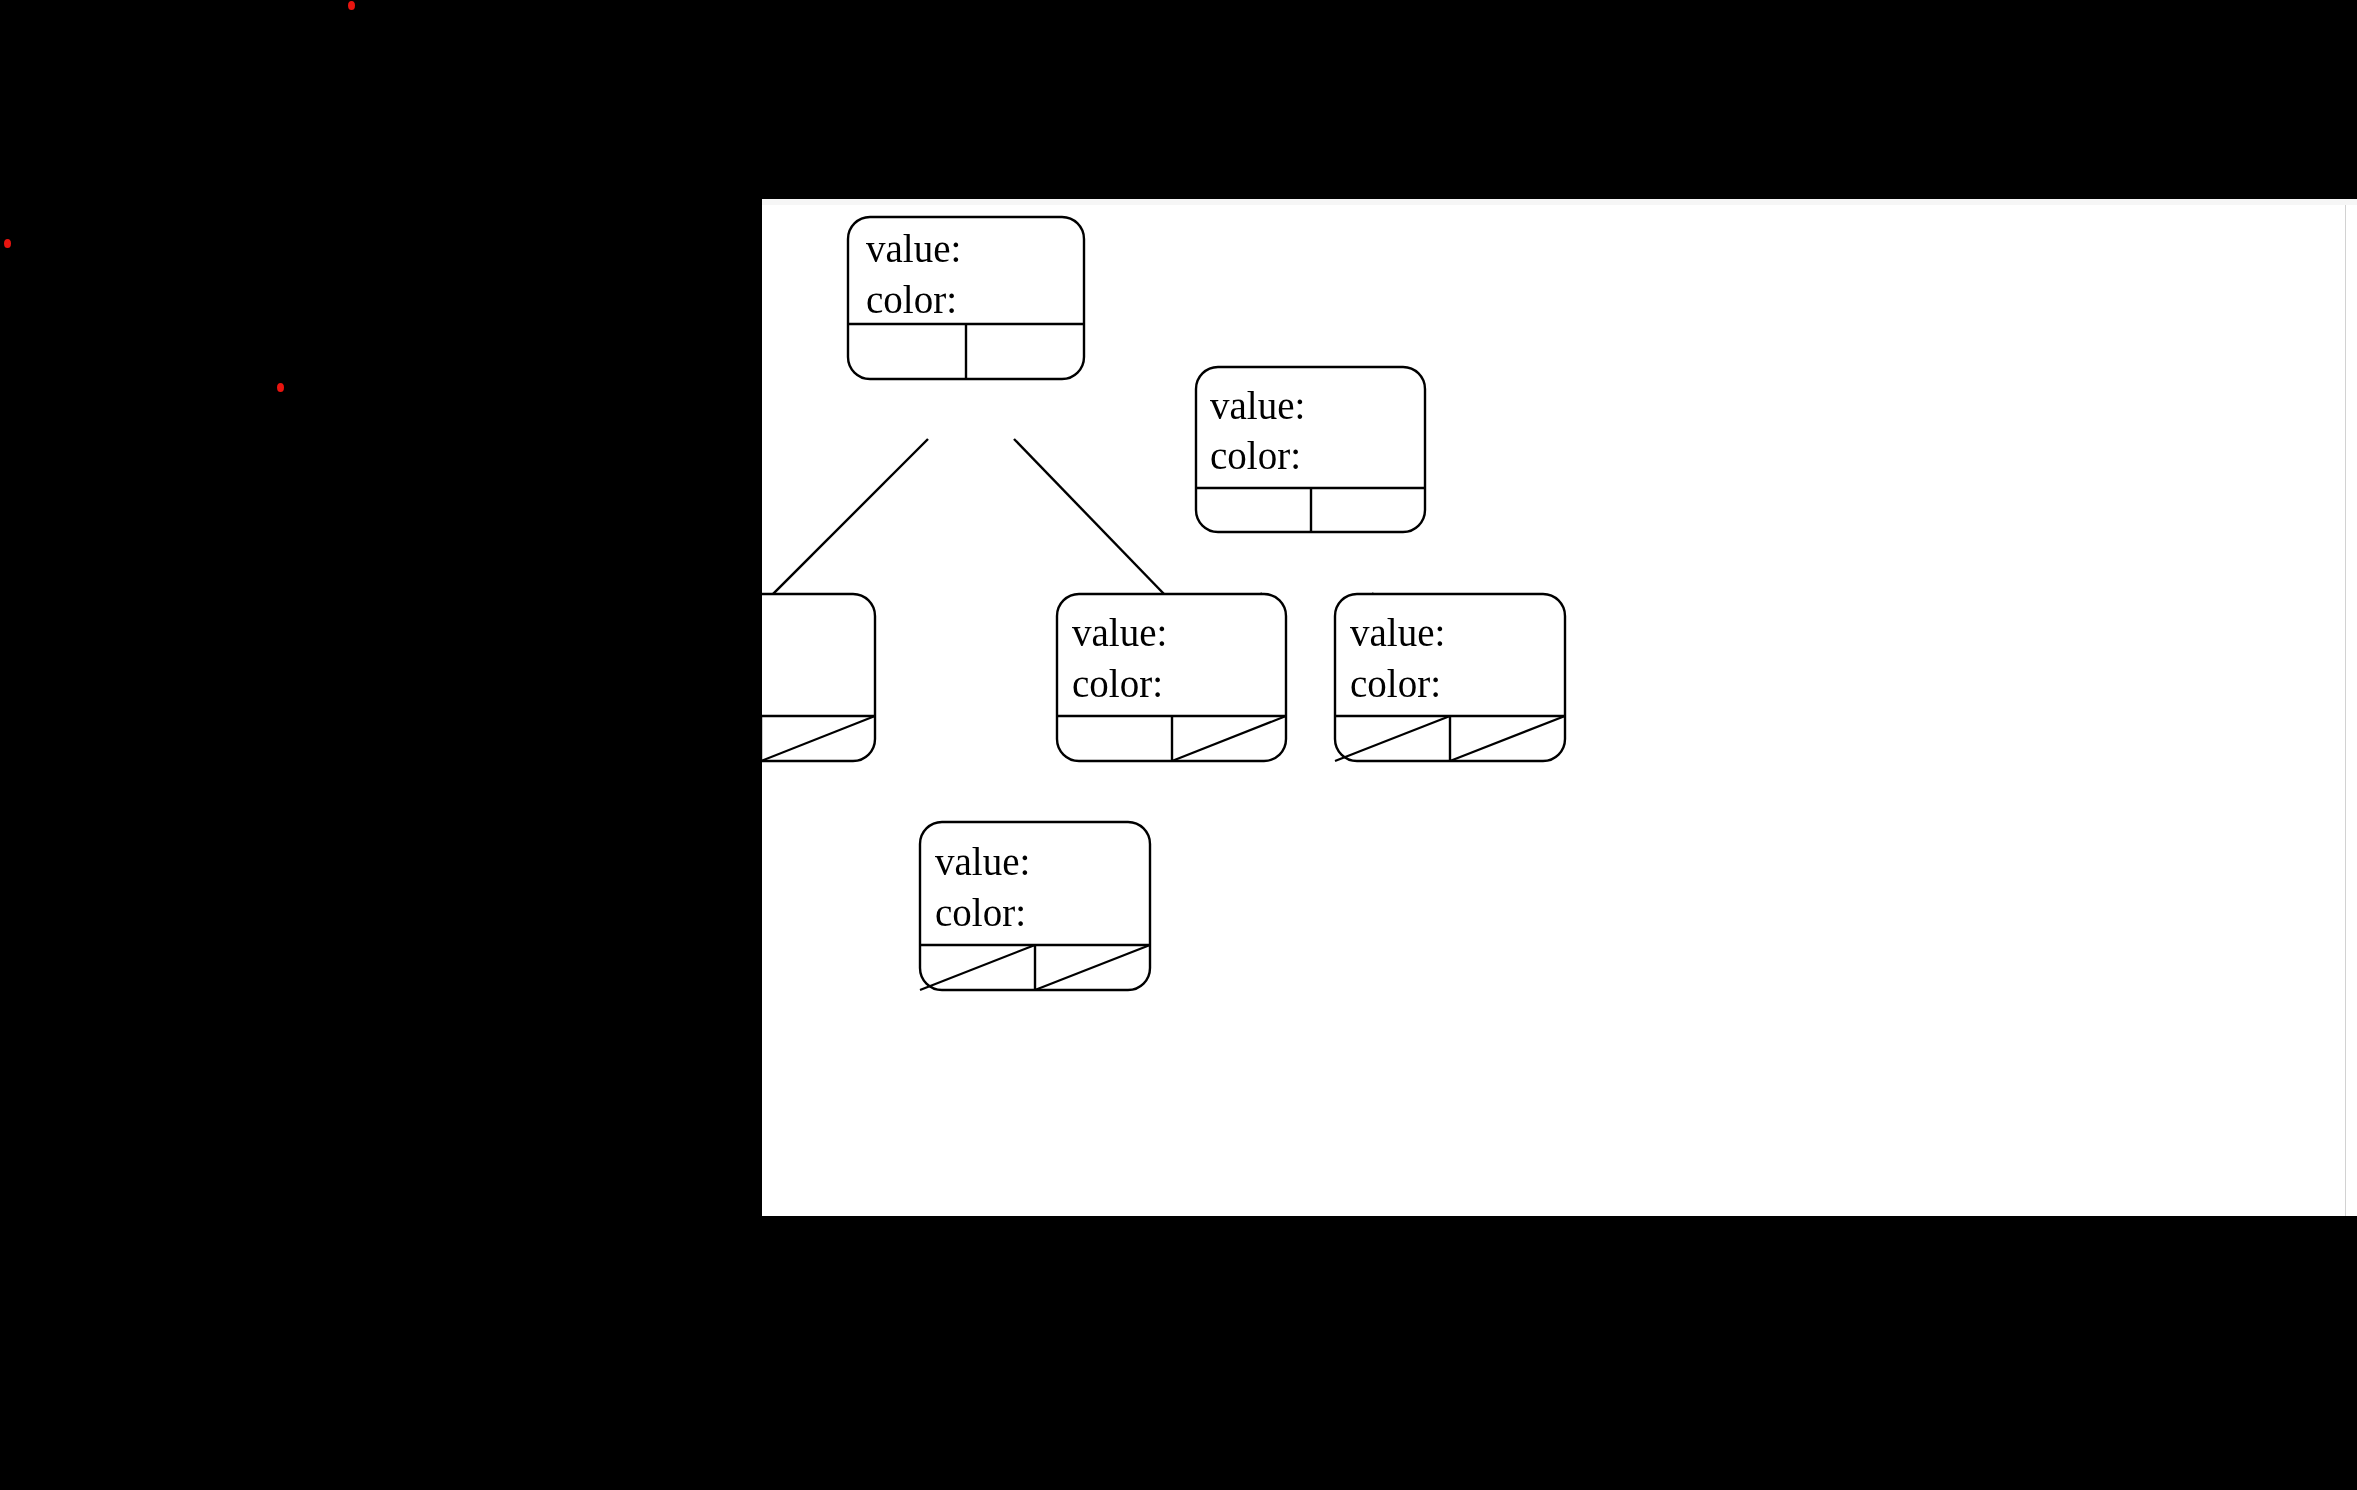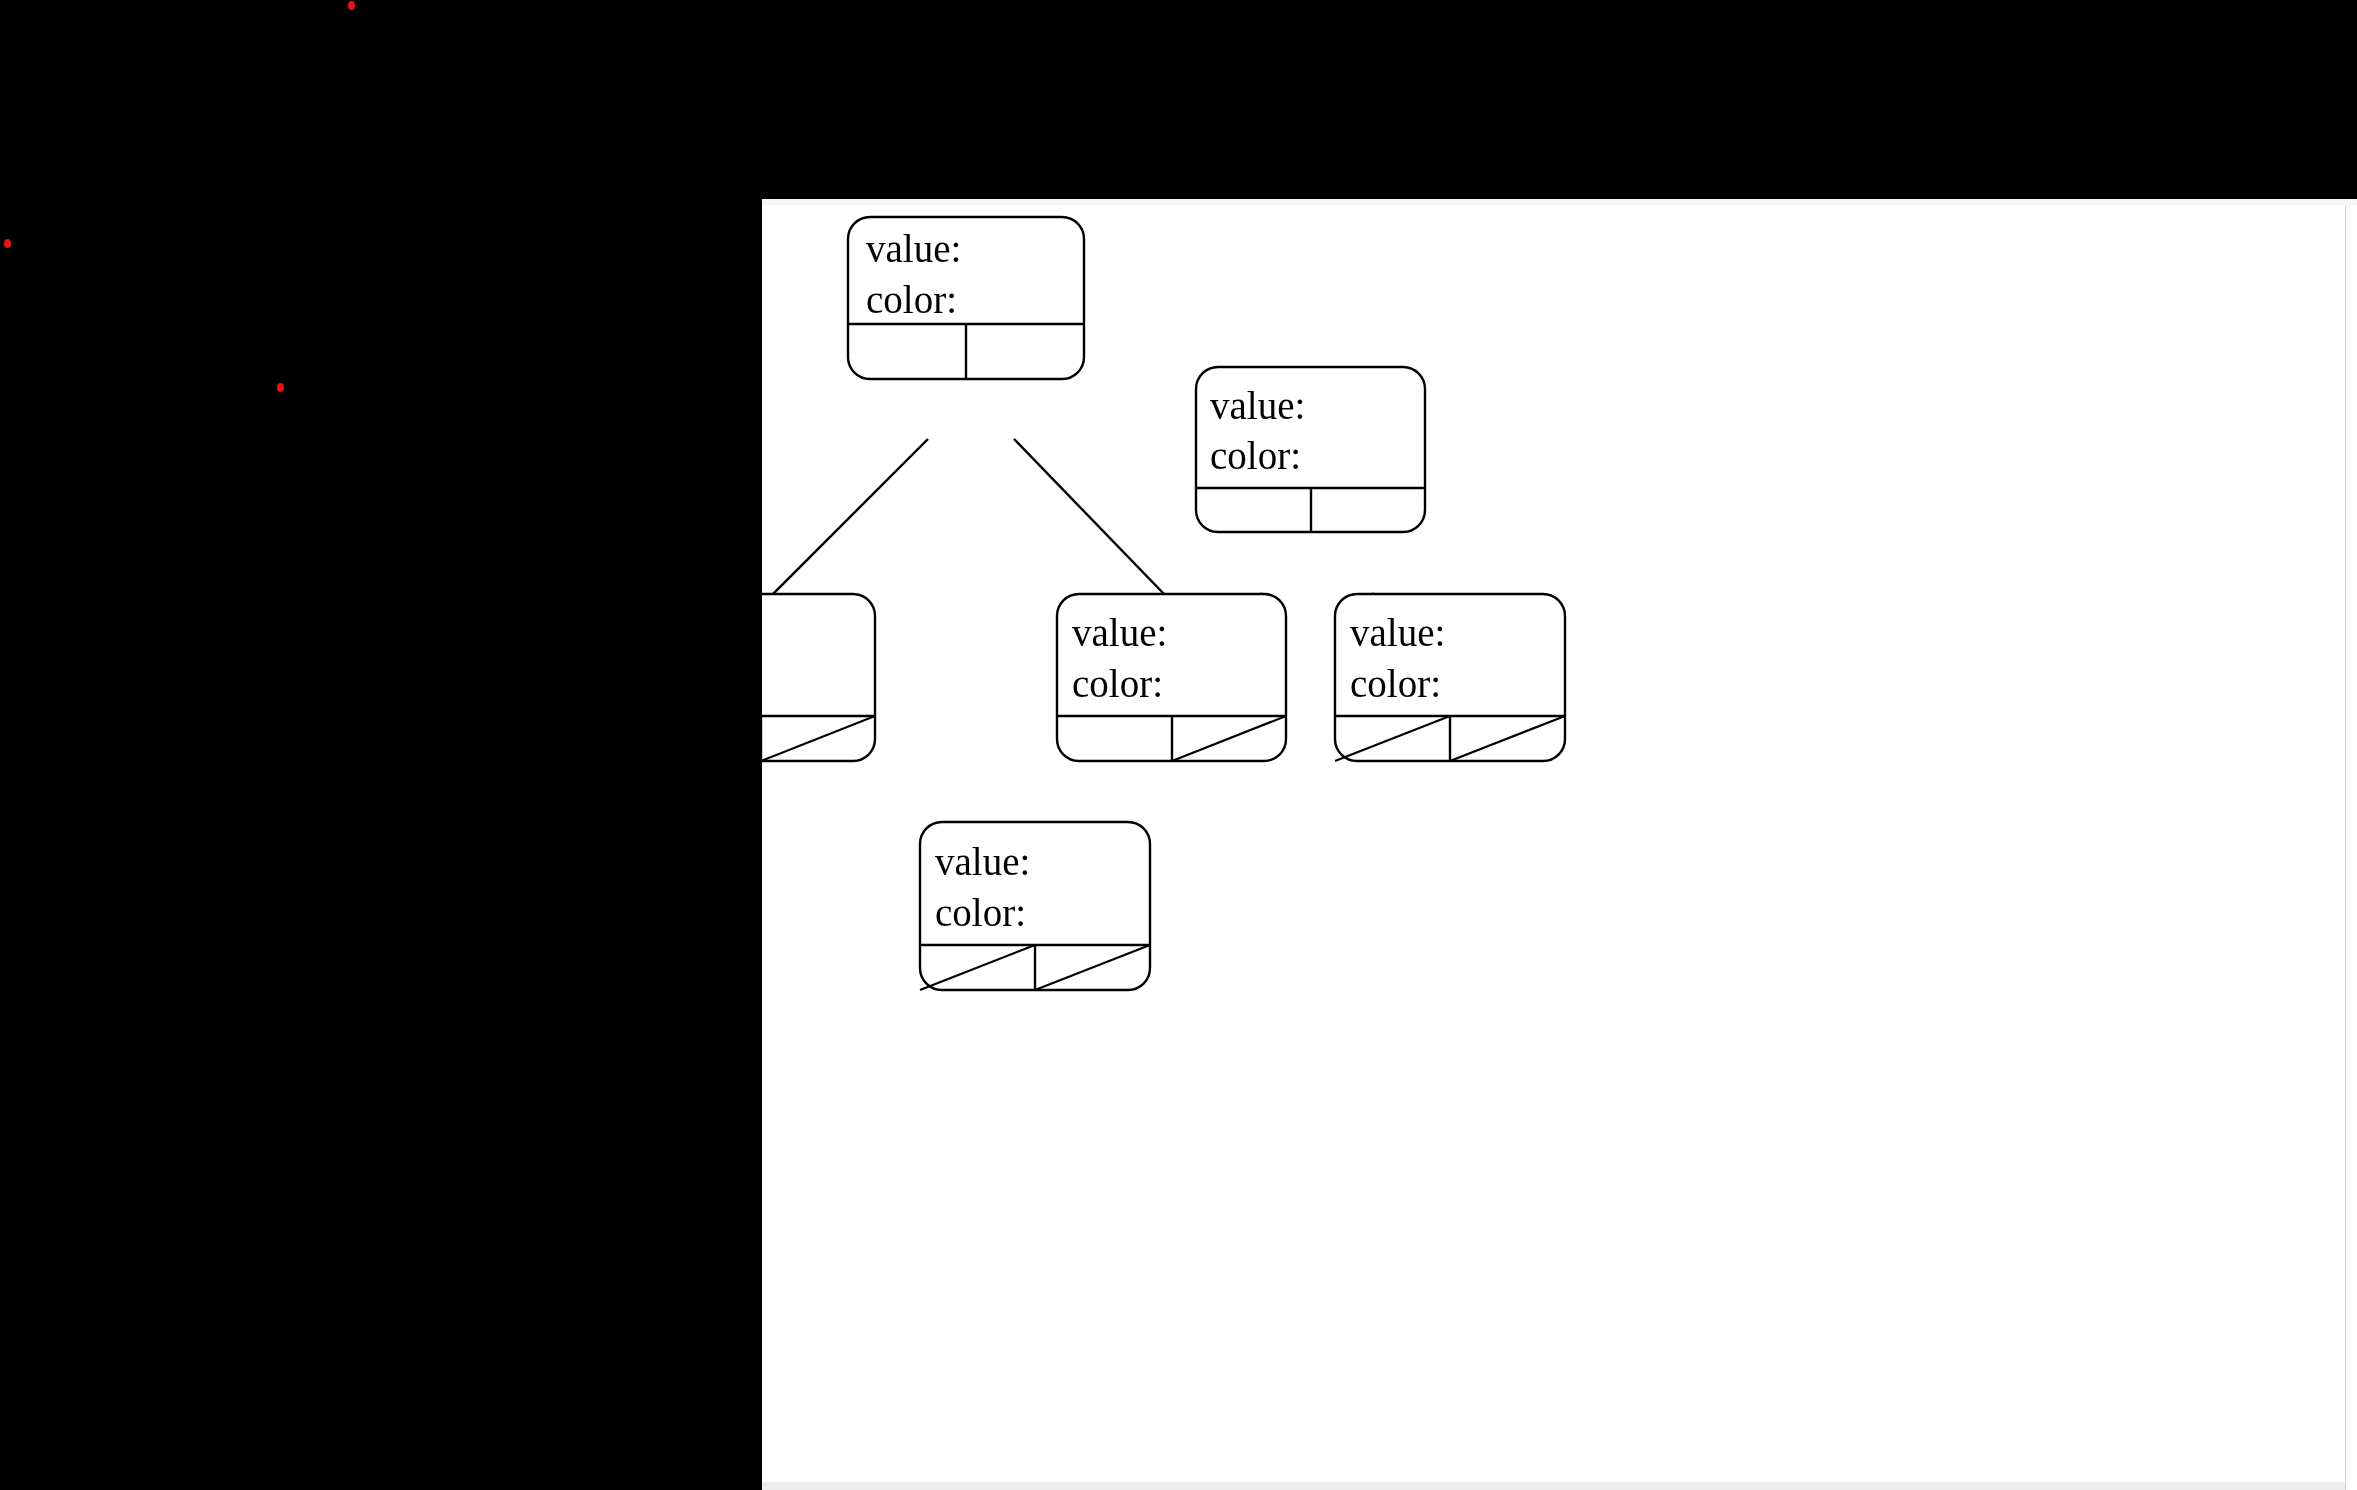--- a/index.html
+++ b/index.html
@@ -3,21 +3,21 @@
 <meta charset="utf-8">
 <style>
   html, body {
     margin: 0;
     padding: 0;
     background: #000000;
   }
   #root {
     position: relative;
     width: 2357px;
-    height: 1490px;
+    height: 1216px;
     background: #000000;
     overflow: hidden;
     font-family: "Liberation Serif", "DejaVu Serif", serif;
   }
   
   .desktop {
     position: absolute;
     left: 0; top: 0;
     width: 762px; height: 1490px;
     background: #000000;

